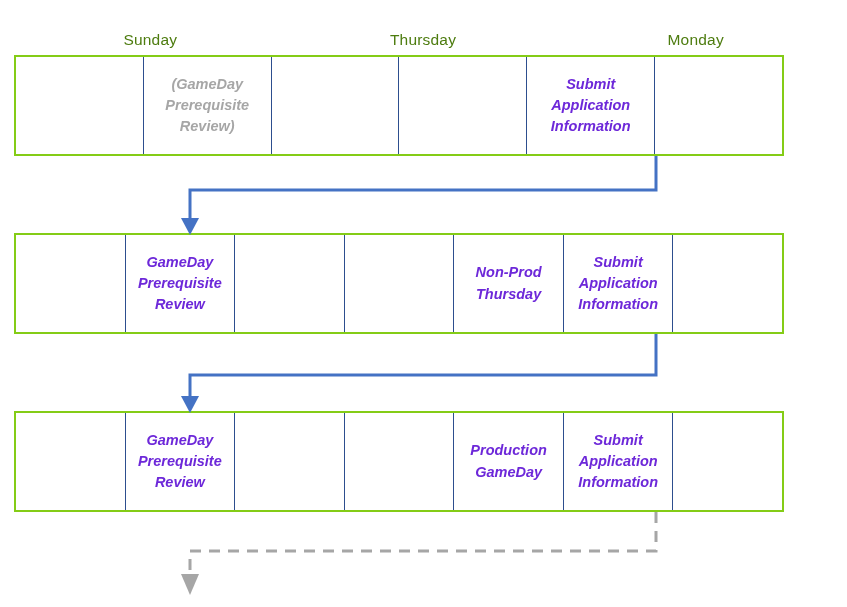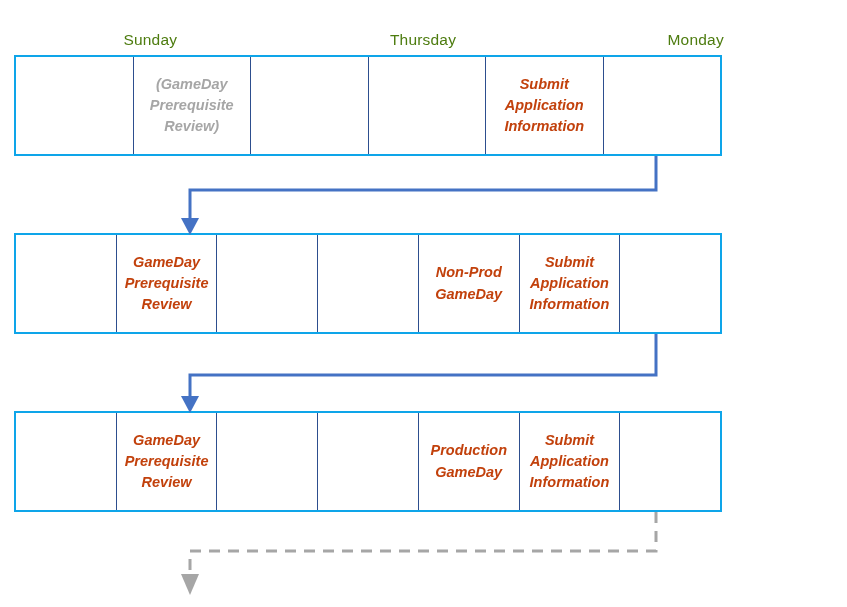--- a/index.html
+++ b/index.html
@@ -38,24 +38,24 @@
     color: #4d7c0f;
     line-height: 28px;
     letter-spacing: 0.2px;
     white-space: nowrap;
   }
 
   
   .week {
     position: absolute;
     left: 14px;
-    width: 708px;
+    width: 770px;
     display: flex;
     box-sizing: border-box;
-    border: 2px solid #0ea5e9;
+    border: 2px solid #84cc16;
     background: #ffffff;
   }
   .week .cell {
     flex: 1 1 0;
     box-sizing: border-box;
     border-right: 1px solid #2d4e8e;
     display: flex;
     align-items: center;
     justify-content: center;
     padding: 2px 4px;
@@ -64,21 +64,21 @@
   .week .cell:last-child { border-right: none; }
 
   .cell .txt {
     text-align: center;
     font-style: italic;
     font-weight: bold;
     font-size: 14.5px;
     line-height: 1.46;
     white-space: pre-line;
   }
-  .cell .txt.blue  { color: #c2410c; }
+  .cell .txt.blue  { color: #6d28d9; }
   .cell .txt.grey  { color: #a6a6a6; }
 
   #week1 { top: 55px;  height: 101px; }
   #week2 { top: 233px; height: 101px; }
   #week3 { top: 411px; height: 101px; }
 
   
   #connectors {
     position: absolute;
     left: 0; top: 0;
@@ -133,21 +133,21 @@
 Review</div>
     </div>
     <div class="cell">
       
     </div>
     <div class="cell">
       
     </div>
     <div class="cell">
       <div class="txt blue">Non-Prod
-GameDay</div>
+Thursday</div>
     </div>
     <div class="cell">
       <div class="txt blue">Submit
 Application
 Information</div>
     </div>
     <div class="cell">
       
     </div>
   </div>

